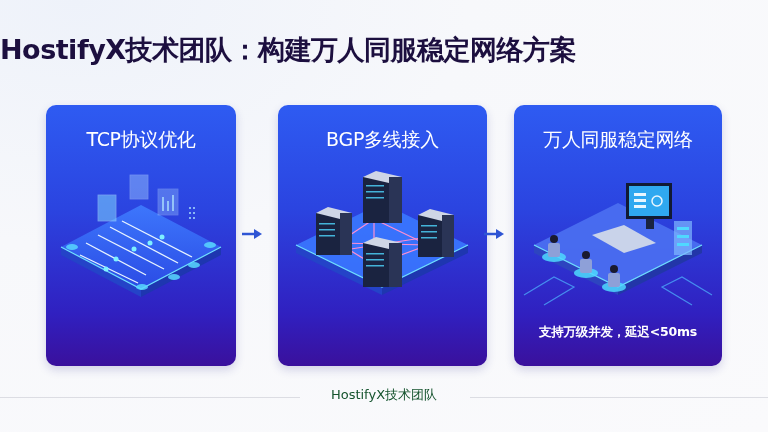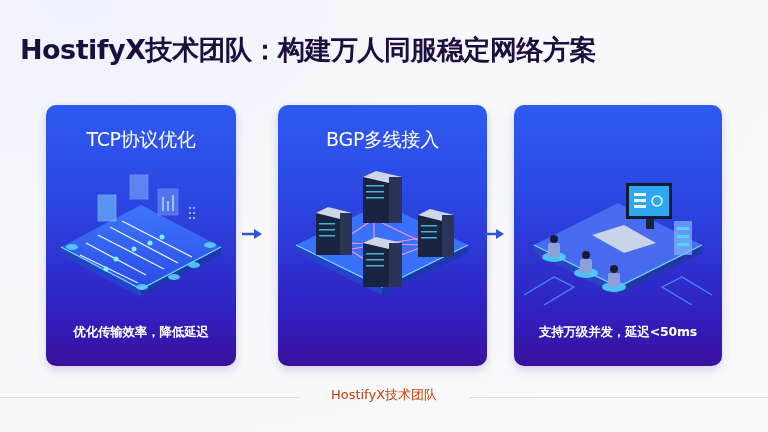--- a/index.html
+++ b/index.html
@@ -3,21 +3,21 @@
 <meta charset="utf-8">
 <style>
   * { box-sizing: border-box; margin: 0; padding: 0; }
   html, body { width: 768px; height: 432px; overflow: hidden; }
   body {
     position: relative;
     font-family: "DejaVu Sans", "Liberation Sans", sans-serif;
     background: radial-gradient(ellipse at 10% 0%, #eef2fa 0%, #f7f8fb 40%, #fafafc 100%);
   }
   .title {
-    position: absolute; left: 0; top: 32px; width: 616px; text-align: center;
+    position: absolute; left: 0; top: 32px; width: 616px; 
     font-size: 27px; font-weight: bold; color: #1c0f3f; letter-spacing: -0.5px;
   }
   .card {
     position: absolute; top: 105px; height: 261px; border-radius: 10px;
     background: linear-gradient(180deg, #2e5bf2 0%, #2b44e0 40%, #3020c0 80%, #3a109c 100%);
     box-shadow: 0 4px 10px rgba(40,40,140,0.18);
     overflow: hidden;
   }
   .card-title {
     position: absolute; top: 22px; left: 0; width: 100%; text-align: center;
@@ -25,21 +25,21 @@
   }
   .card-desc {
     position: absolute; top: 219px; left: 0; width: 100%; text-align: center;
     color: #ffffff; font-size: 12.5px; font-weight: bold; letter-spacing: -0.2px;
   }
   .illus { position: absolute; left: 0; top: 60px; width: 100%; height: 150px; }
   .arrow { position: absolute; top: 227px; width: 22px; height: 14px; }
   .footer-line { position: absolute; top: 397px; height: 1px; background: #dcdde3; }
   .footer {
     position: absolute; top: 386px; left: 0; width: 768px; text-align: center;
-    font-size: 13px; color: #c2410c;
+    font-size: 13px; color: #14532d;
   }
 </style>
 </head>
 <body>
 
 <div class="title">HostifyX技术团队：构建万人同服稳定网络方案</div>
 
 <div class="card" style="left:46px; width:190px;">
   <div class="card-title">TCP协议优化</div>
   <svg class="illus" viewBox="0 0 190 150">
@@ -82,21 +82,20 @@
         <rect x="121" y="36" width="2" height="10"></rect>
         <rect x="126" y="30" width="2" height="16"></rect>
       <rect x="143" y="42" width="2" height="2"></rect>
         <rect x="147" y="42" width="2" height="2"></rect>
       <rect x="143" y="47" width="2" height="2"></rect>
         <rect x="147" y="47" width="2" height="2"></rect>
       <rect x="143" y="52" width="2" height="2"></rect>
         <rect x="147" y="52" width="2" height="2"></rect>
     </g>
   </svg>
-  <div class="card-desc">优化传输效率，降低延迟</div>
 </div>
 
 <svg class="arrow" style="left:241px;" viewBox="0 0 22 14">
   <line x1="1" y1="7" x2="14" y2="7" stroke="#2f55d4" stroke-width="2.5"></line>
   <polygon points="13,2 21,7 13,12" fill="#2f55d4"></polygon>
 </svg>
 
 <div class="card" style="left:266px; width:209px;margin-left:12px;">
   <div class="card-title">BGP多线接入</div>
   <svg class="illus" viewBox="0 0 209 150">
@@ -143,20 +142,21 @@
     </g>
   </svg>
 </div>
 
 <svg class="arrow" style="left:483px;" viewBox="0 0 22 14">
   <line x1="1" y1="7" x2="14" y2="7" stroke="#2f55d4" stroke-width="2.5"></line>
   <polygon points="13,2 21,7 13,12" fill="#2f55d4"></polygon>
 </svg>
 
 <div class="card" style="left:514px; width:208px;">
+  <div class="card-title">万人同服稳定网络</div>
   <svg class="illus" viewBox="0 0 208 150">
     <g stroke="#4fb8ff" stroke-width="1.2" fill="none" opacity="0.7">
       <polyline points="10,130 40,112 60,122 30,140"></polyline>
       <polyline points="198,130 168,112 148,122 178,140"></polyline>
     </g>
     <polygon points="104,38 188,80 104,122 20,80" fill="#4a6ef0" opacity="0.95"></polygon>
     <polygon points="20,80 104,122 104,130 20,88" fill="#2d44c0"></polygon>
     <polygon points="104,122 188,80 188,88 104,130" fill="#2236a8"></polygon>
     <polyline points="20,80 104,122 188,80" fill="none" stroke="#6fe0ff" stroke-width="1.2"></polyline>
     <rect x="112" y="18" width="46" height="36" fill="#111a33"></rect>

